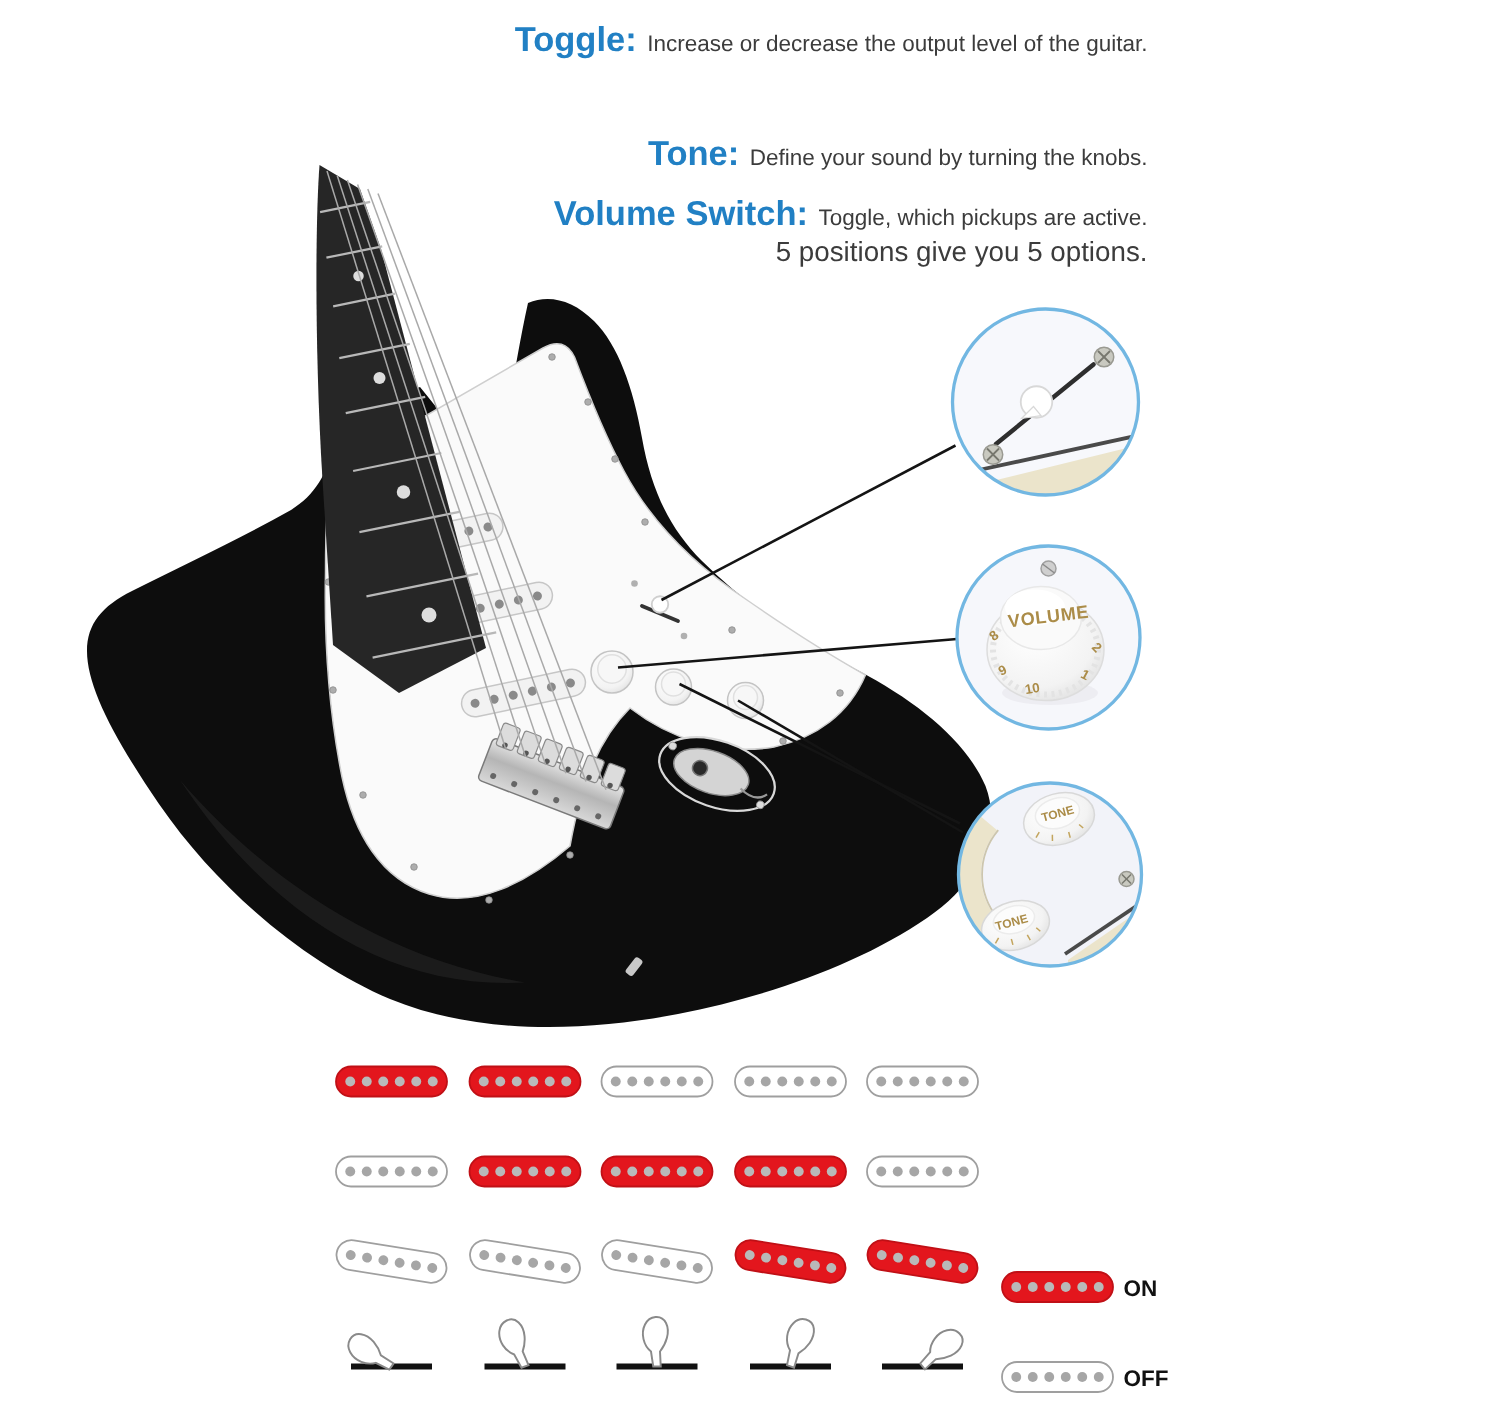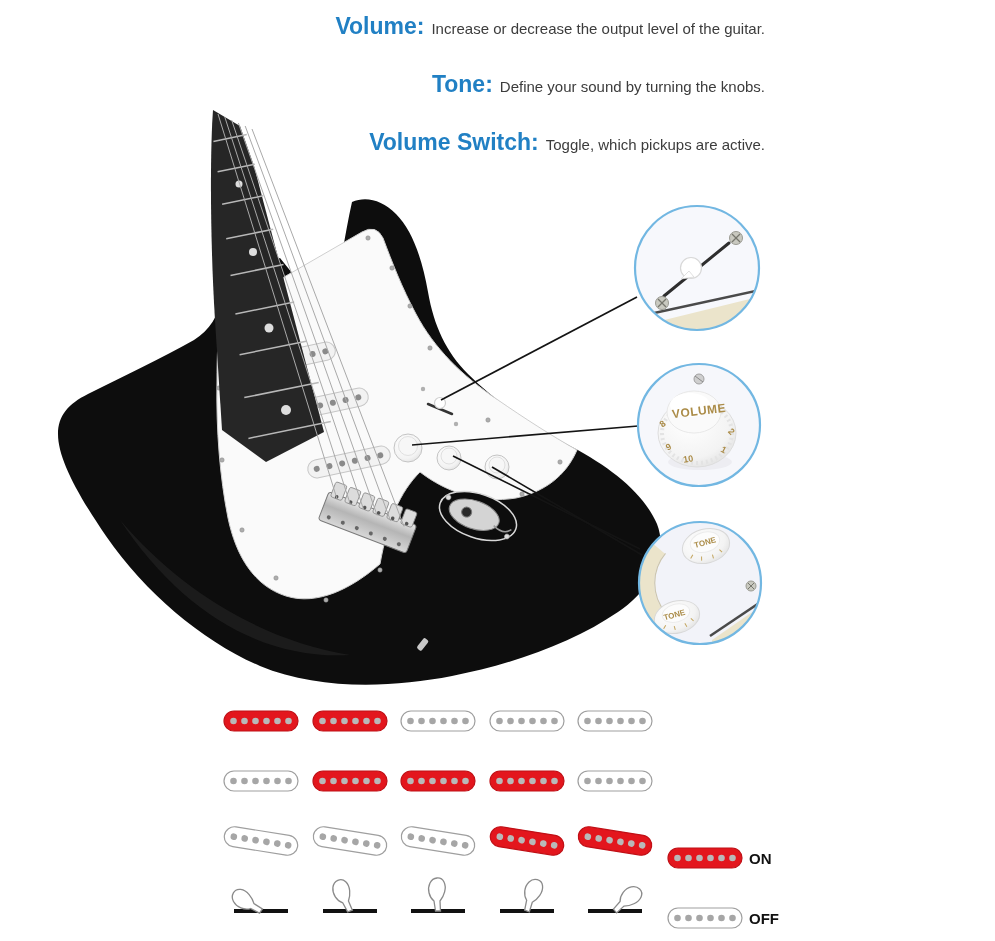--- a/index.html
+++ b/index.html
@@ -12,27 +12,28 @@
   svg{position:absolute;left:0;top:0;}
   .gold{fill:var(--gold,#ab8c48);font-weight:bold;}
   .legend-label{fill:#111111;font-weight:bold;font-size:15px;}
 </style>
 </head>
 <body>
 
 <div class="page">
 
   <div class="hline" style="top:13px">
-    <span class="lbl">Volume:</span><span class="desc">Increase or decrease the output level of the guitar.</span>
+    <span class="lbl">Toggle:</span><span class="desc">Increase or decrease the output level of the guitar.</span>
   </div>
-  <div class="hline" style="top:71px">
+  <div class="hline" style="top:89px">
     <span class="lbl">Tone:</span><span class="desc">Define your sound by turning the knobs.</span>
   </div>
   <div class="hline" style="top:129px">
     <span class="lbl">Volume Switch:</span><span class="desc">Toggle, which pickups are active.</span>
+    <span class="desc2">5 positions give you 5 options.</span>
   </div>
 
   <svg width="995" height="941" viewBox="0 0 995 941">
     <defs>
       <radialGradient id="knobGrad" cx="40%" cy="35%" r="75%">
         <stop offset="0%" stop-color="#ffffff"></stop>
           <stop offset="70%" stop-color="#f3f3f3"></stop>
           <stop offset="100%" stop-color="#dedede"></stop>
       </radialGradient>
       <linearGradient id="chromeGrad" x1="0" y1="0" x2="0" y2="1">

